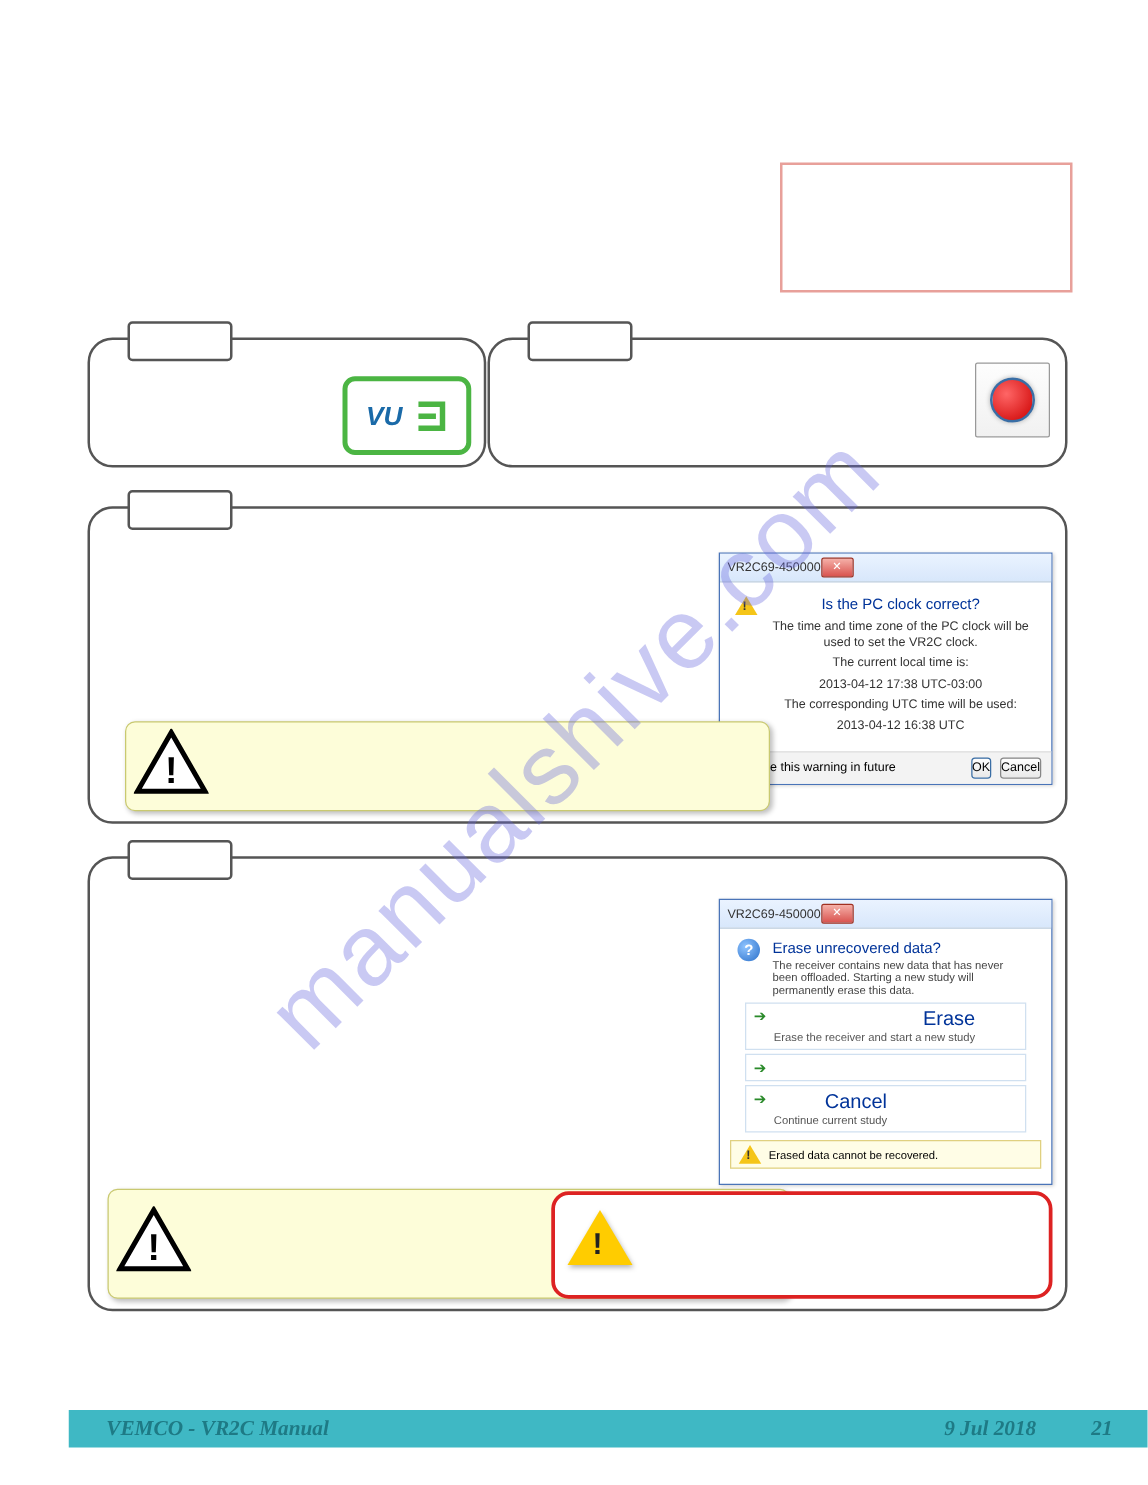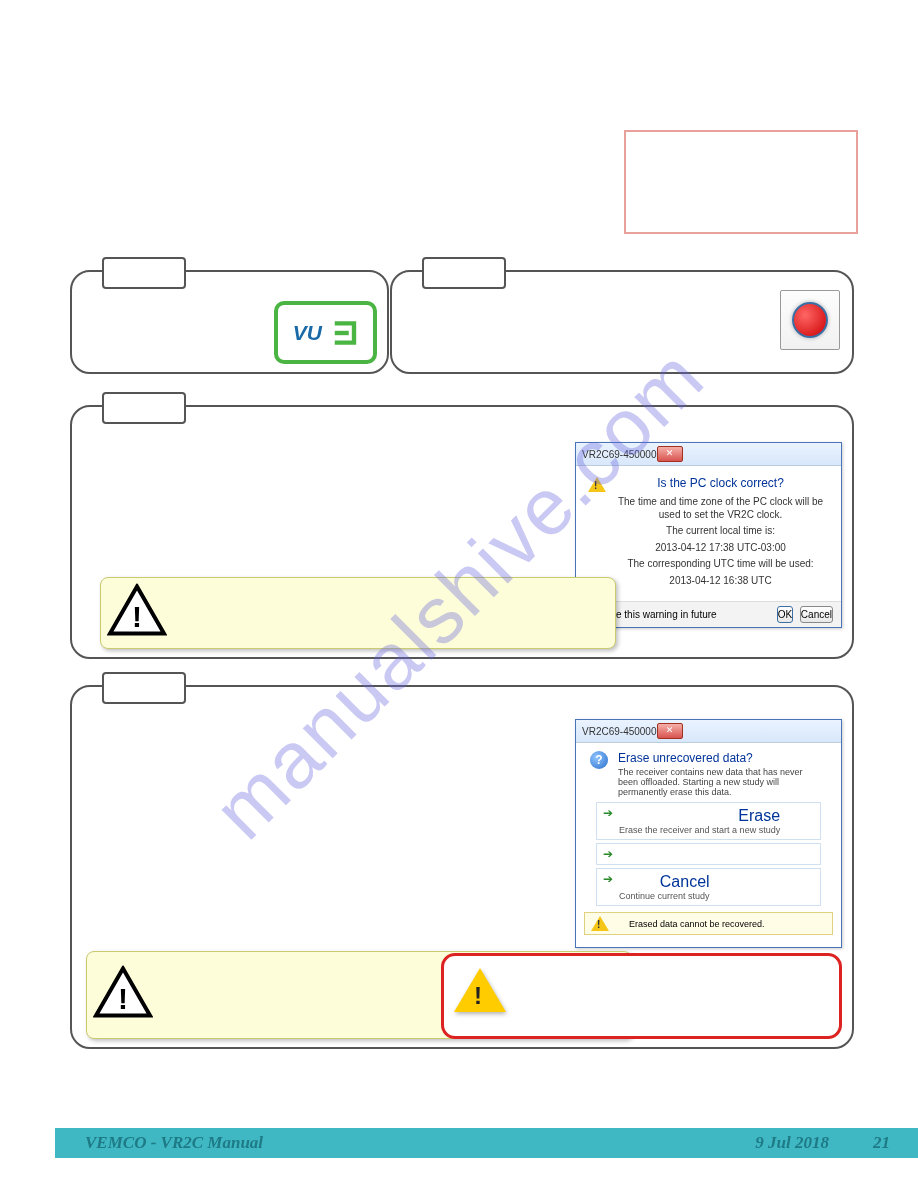--- a/index.html
+++ b/index.html
@@ -168,21 +168,21 @@
     width:18px;height:18px;border-radius:50%;
     background: radial-gradient(circle at 35% 35%, #8fc4ff,#2a6fc9);
     color:#fff;font-weight:bold;text-align:center;line-height:18px;font-size:12px;
   }
   .d2-warn {
     margin: 6px 8px 8px 8px;
     border:1px solid #e0d080;
     background:#fffde6;
     padding:3px 6px;
     font-size:9px;
-    display:flex;align-items:center;gap:20px;
+    display:flex;align-items:center;gap:6px;
   }
 
   .yellow-callout {
     position: absolute;
     background: #fdfdd9;
     border: 1px solid #c9c970;
     border-radius: 8px;
     box-shadow: 2px 2px 4px rgba(0,0,0,0.25);
     display:flex;align-items:center;
     padding: 8px 14px 8px 70px;

